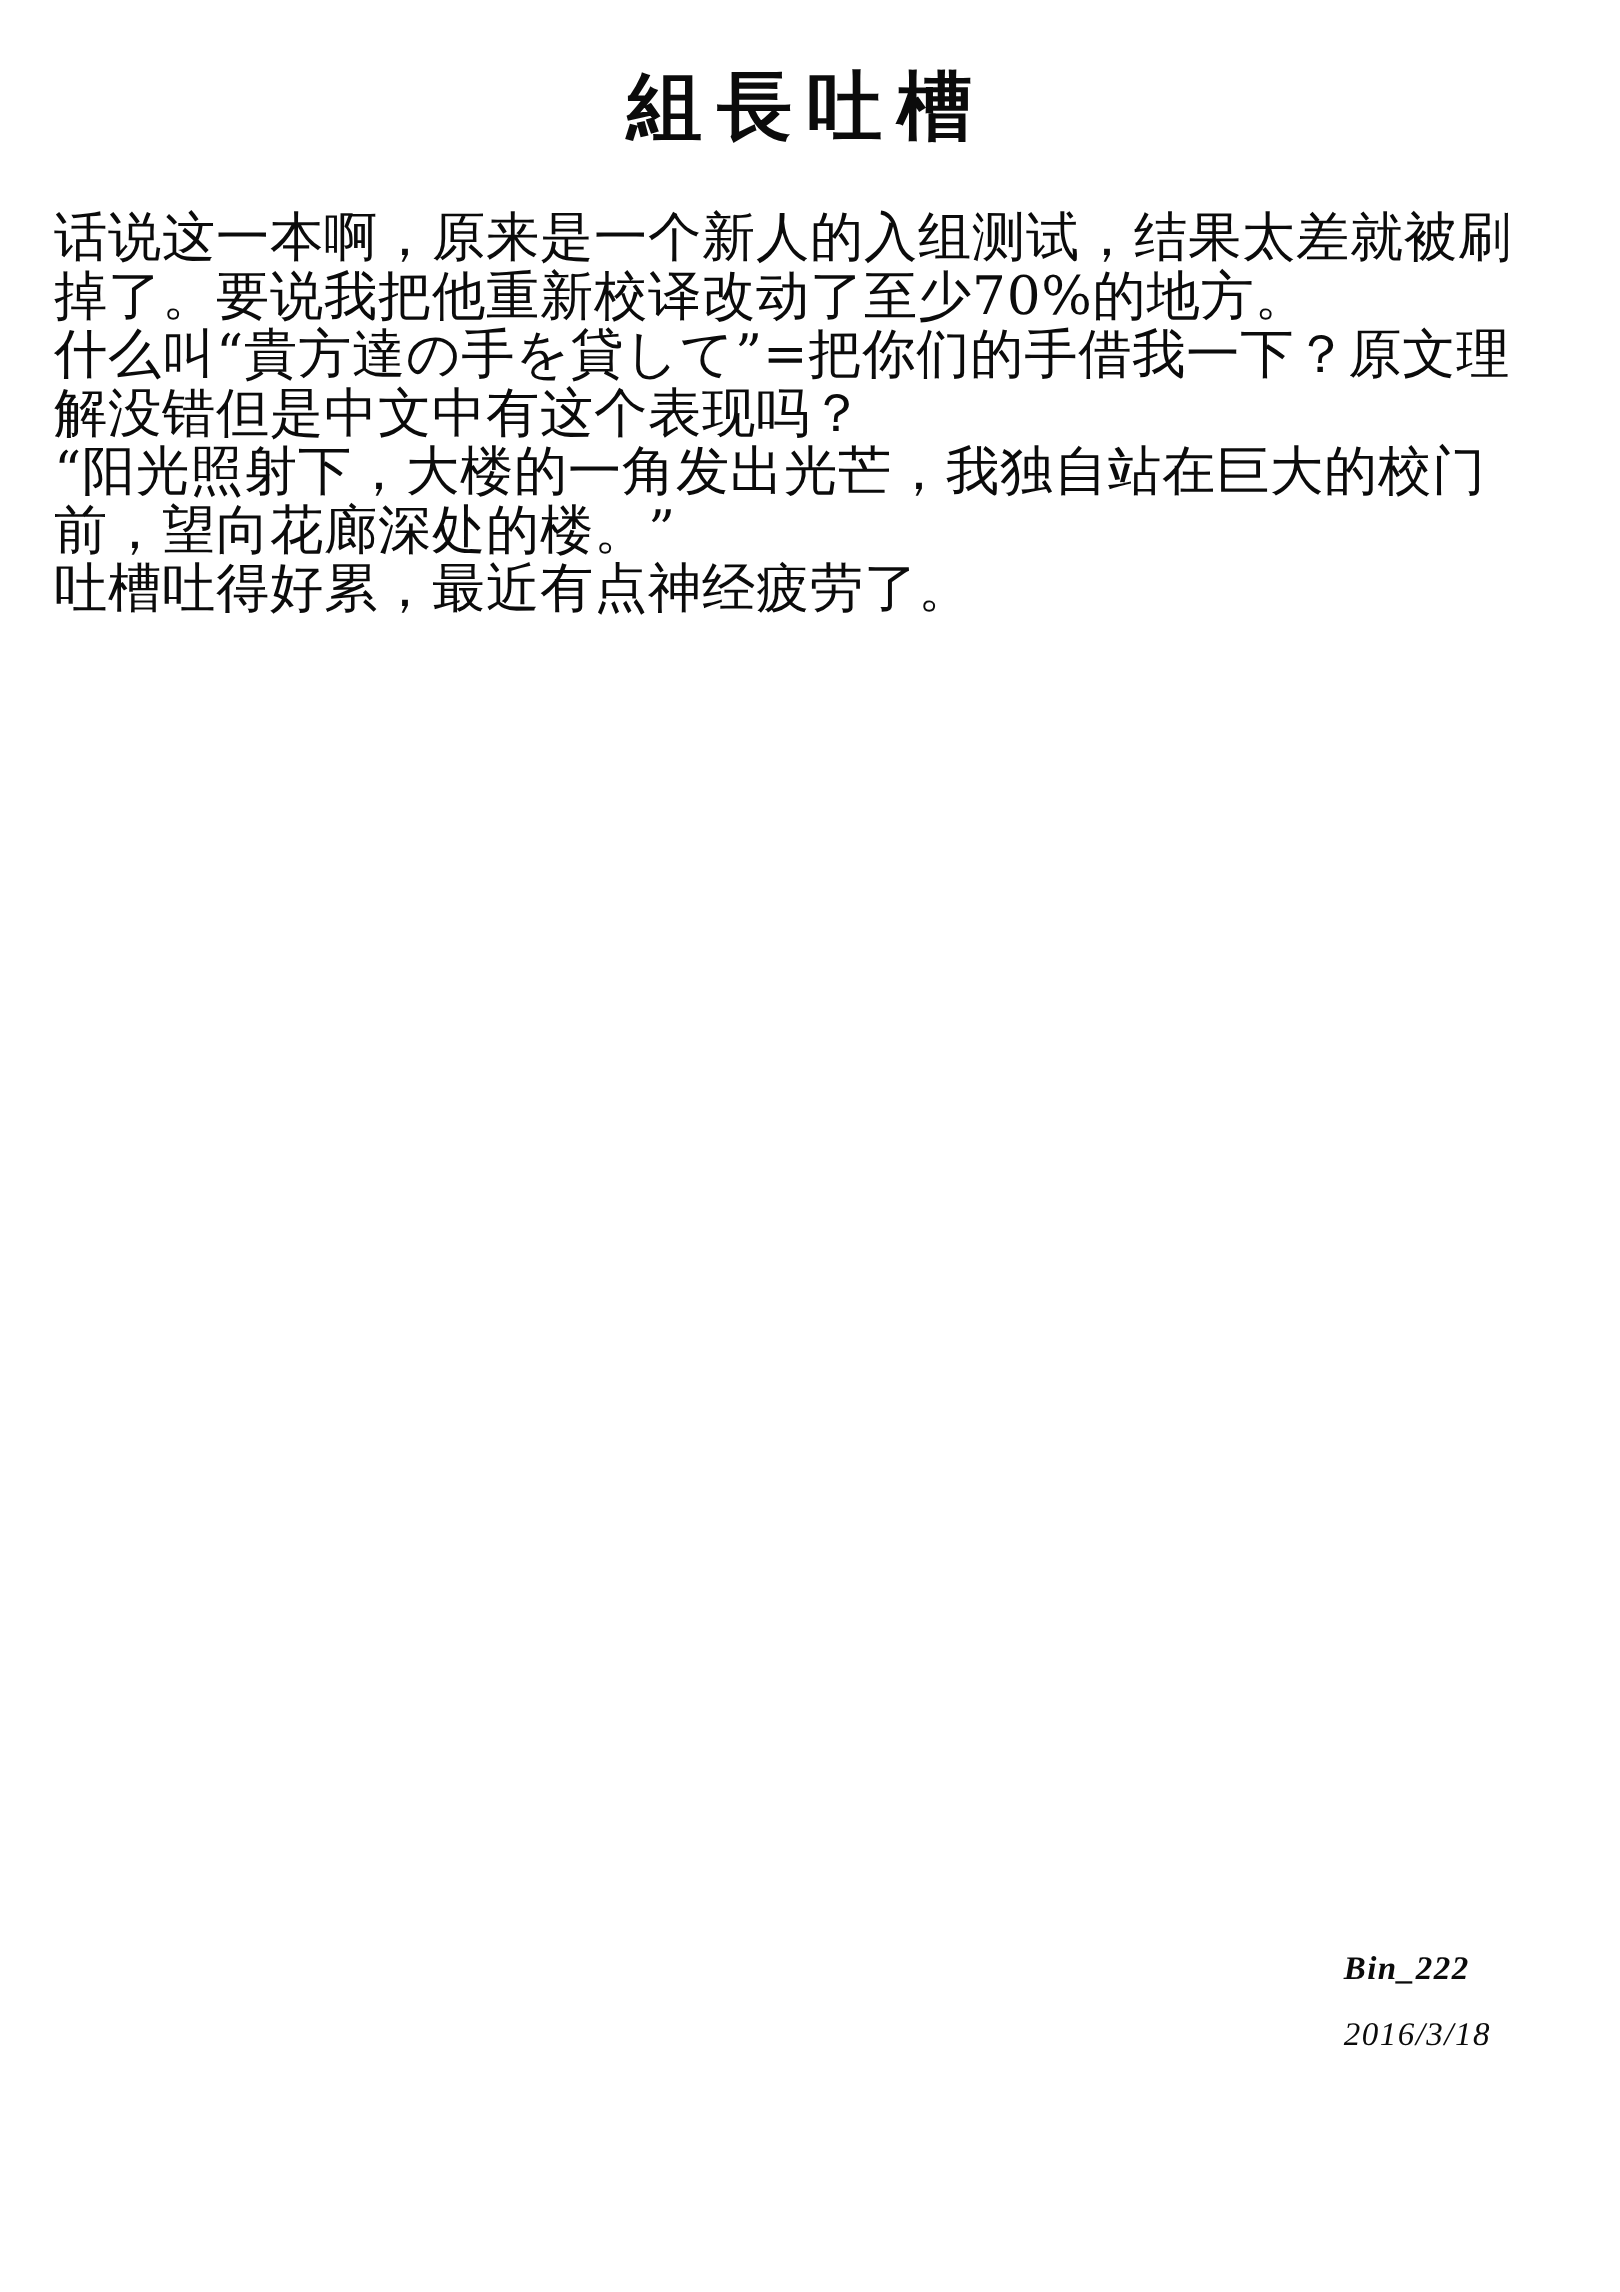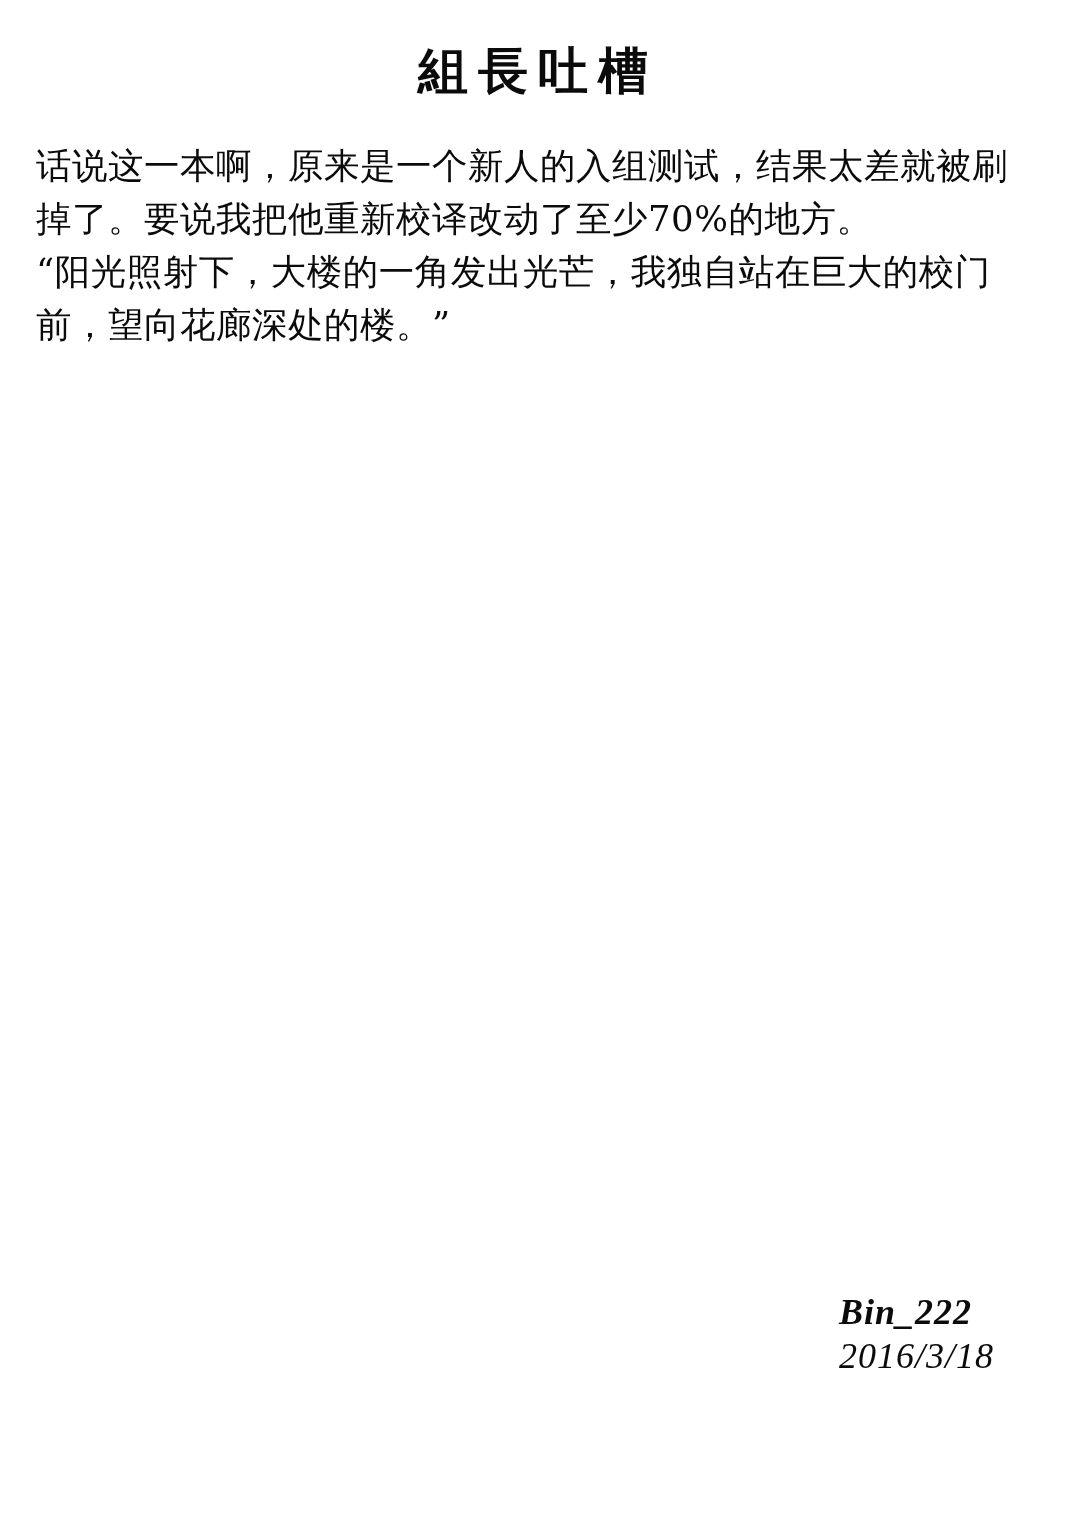--- a/index.html
+++ b/index.html
@@ -26,52 +26,54 @@
     text-align: center;
     font-size: 50px;
     font-weight: bold;
     letter-spacing: 10px;
     margin: 8px 0 34px 0;
     color: #0b0b0b;
     font-family: "DejaVu Serif", "Liberation Serif", serif;
   }
   .body-text {
     font-size: 35.5px;
-    line-height: 53px;
+    line-height: 39px;
     letter-spacing: 0.5px;
     color: #0b0b0b;
     text-align: left;
     font-family: "DejaVu Serif", "Liberation Serif", serif;
   }
   .para {
     margin: 0 0 0 0;
     text-indent: 0;
   }
   .sign-block {
     position: absolute;
     right: 86px;
     bottom: 150px;
     text-align: left;
     font-family: "Liberation Serif", "DejaVu Serif", serif;
     font-style: italic;
-    font-size: 36px;
+    font-size: 22px;
     line-height: 44px;
     color: #0b0b0b;
   }
   .sign-name { font-weight: bold; letter-spacing: 1px; }
   .sign-date { letter-spacing: 1px; }
 </style>
 </head>
 <body>
 
 <div class="page">
   <div class="title">組長吐槽</div>
 
   <div class="body-text">
     <p class="para">话说这一本啊，原来是一个新人的入组测试，结果太差就被刷掉了。要说我把他重新校译改动了至少70%的地方。</p>
+    <p class="para">什么叫“貴方達の手を貸して”=把你们的手借我一下？原文理解没错但是中文中有这个表现吗？</p>
     <p class="para">“阳光照射下，大楼的一角发出光芒，我独自站在巨大的校门前，望向花廊深处的楼。”</p>
+    <p class="para">吐槽吐得好累，最近有点神经疲劳了。</p>
   </div>
 
   <div class="sign-block">
     <div class="sign-name">Bin_222</div>
     <div class="sign-date">2016/3/18</div>
   </div>
 </div>
 
 </body></html>

